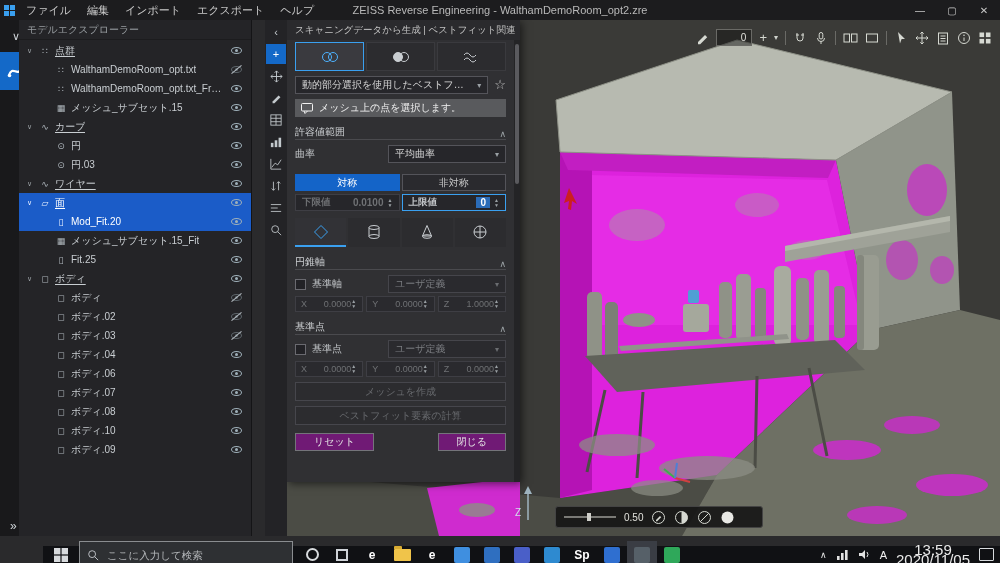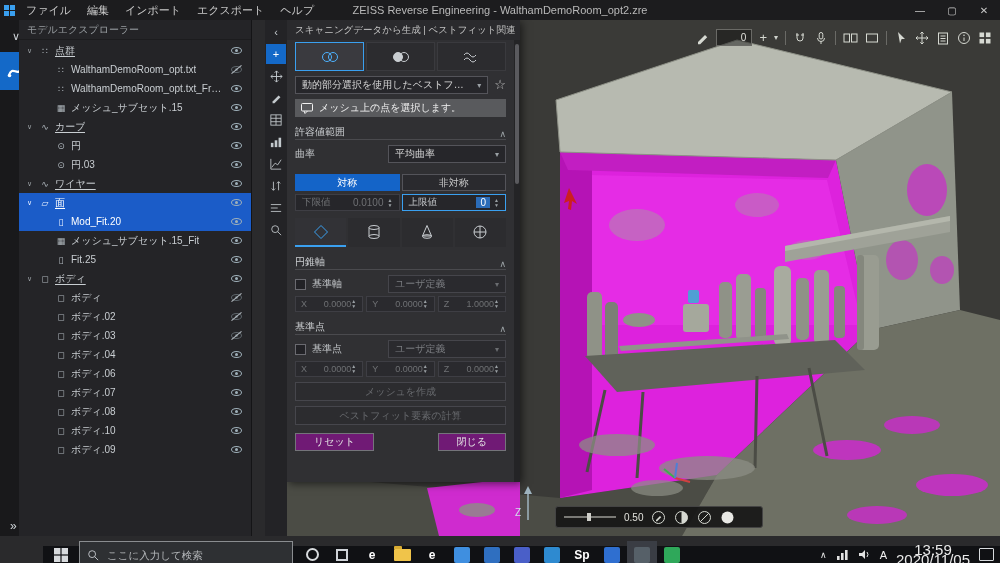--- a/index.html
+++ b/index.html
@@ -90,21 +90,21 @@
 
   .form-row{display:flex;align-items:center;margin-top:5px;gap:4px;}
   .form-label{color:#c3c6c9;}
   .form-row .select{flex:0 0 118px;margin-left:auto;}
 
   .toggle-row{display:flex;gap:2px;margin-top:11px;}
   .toggle{flex:1;height:17px;display:flex;align-items:center;justify-content:center;background:#2a2a2e;border:1px solid #54545a;color:#c9c9c9;font-size:10px;padding:0;}
   .toggle.active{background:#1464c8;border-color:#1464c8;color:#fff;}
 
   .spin-row{display:flex;gap:2px;margin-top:3px;}
-  .spin{flex:1;height:17px;display:flex;align-items:center;gap:4px;background:#26262a;border:1px solid #3e3e44;padding:0 2px 0 6px;min-width:0;}
+  .spin{flex:1;height:17px;display:flex;align-items:center;gap:4px;background:#26262a;border:1px solid #3e3e44;padding:0 2px 0 6px;min-width:0;font-weight:bold;}
   .spin .spin-label{font-size:9.5px;color:#c3c6c9;white-space:nowrap;}
   .spin .spin-value{margin-left:auto;}
   .spin.disabled .spin-label,.spin.disabled .spin-value{color:#6f7174;}
   .spin.active{border-color:#3aa0f0;}
   .spin.active .spin-value{background:#2b6cb8;color:#fff;padding:0 4px;}
   .spin-arrows{display:flex;flex-direction:column;justify-content:center;font-size:5px;line-height:5px;color:#9aa0a4;width:9px;flex:0 0 9px;}
   .ref-row{display:flex;align-items:center;margin-top:5px;height:18px;border-bottom:1px solid #44444a;}
   .ref-value{margin-left:auto;margin-right:28px;color:#9a9a9a;}
 
   .shape-tabs{display:flex;gap:2px;margin-top:7px;}

